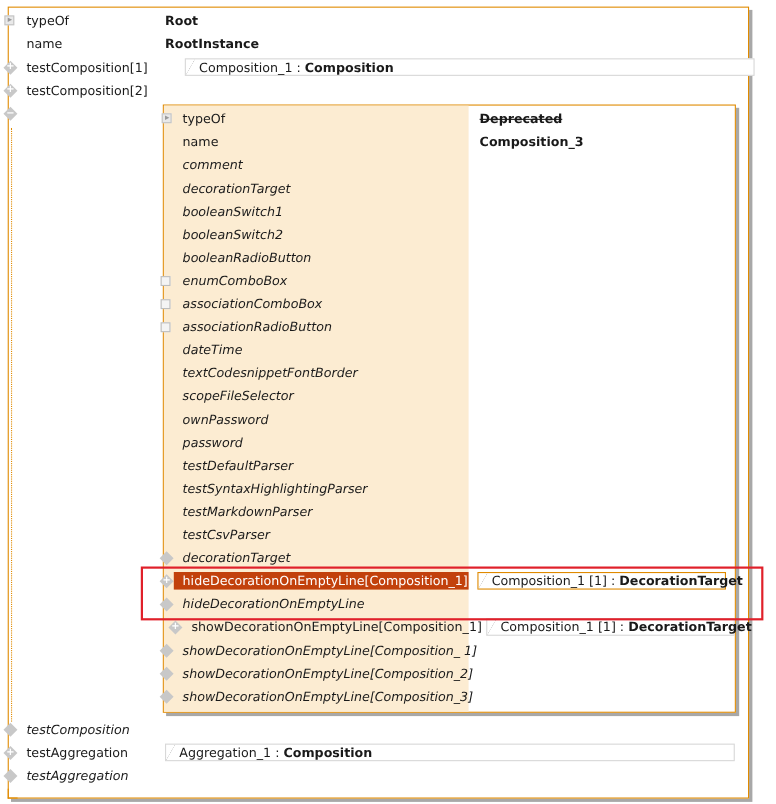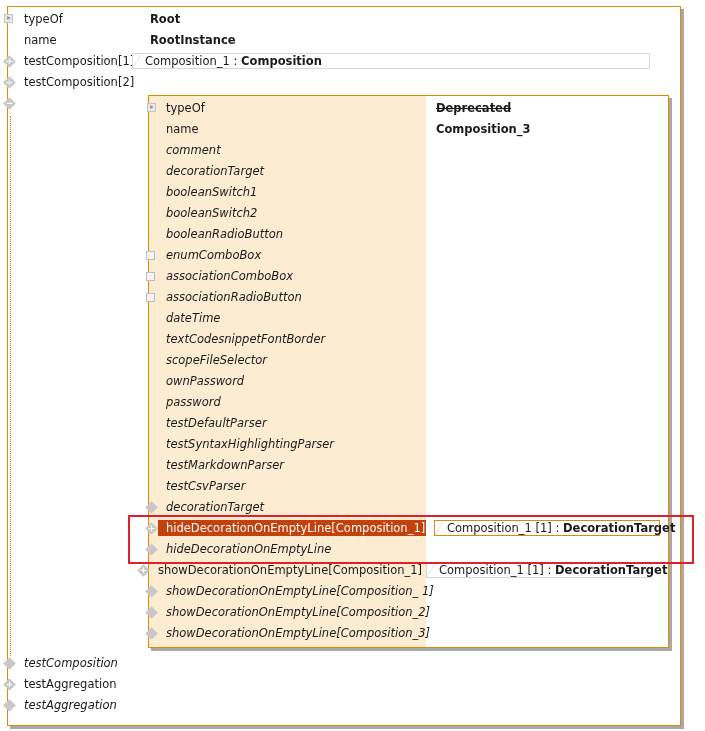--- a/index.html
+++ b/index.html
@@ -49,21 +49,21 @@
   <span class="lbl" style="left:24px">typeOf</span>
   <span class="lbl b" style="left:150px">Root</span>
 </div>
 <div class="row" style="left:0;top:30px;width:680px">
   <span class="lbl" style="left:24px">name</span>
   <span class="lbl b" style="left:150px">RootInstance</span>
 </div>
 <div class="row" style="left:0;top:51px;width:563px">
   <span class="icon dia plus" style="left:5px;top:6px"></span>
   <span class="lbl" style="left:24px">testComposition[1]</span>
-  <span class="ref" style="left:132px;top:2px;width:504px">
+  <span class="ref" style="left:168px;top:2px;width:504px">
     <span>Composition_1</span>
     <span>:</span>
     <span class="b">Composition</span>
   </span>
 </div>
 <div class="row" style="left:0;top:72px;width:564px">
   <span class="icon dia plus" style="left:5px;top:6px"></span>
   <span class="lbl" style="left:24px">testComposition[2]</span>
 </div>
 <div class="row" style="left:0;top:93px;width:140px">
@@ -149,21 +149,21 @@
   <span class="ref sel" style="left:286px;top:2px;width:212px">
     <span>Composition_1 [1]</span>
     <span>:</span>
     <span class="b">DecorationTarget</span>
   </span>
 </div>
 <div class="row it" style="left:148px;top:539px">
   <span class="icon dia" style="left:-1px;top:6px"></span>
   <span class="lbl" style="left:18px">hideDecorationOnEmptyLine</span>
 </div>
-<div class="row" style="left:140px;top:560px;width:505px">
+<div class="row" style="left:156px;top:560px;width:505px">
   <span class="icon dia plus" style="left:-1px;top:6px"></span>
   <span class="lbl" style="left:18px">showDecorationOnEmptyLine[Composition_1]</span>
   <span class="ref" style="left:286px;top:2px;width:212px">
     <span>Composition_1 [1]</span>
     <span>:</span>
     <span class="b">DecorationTarget</span>
   </span>
 </div>
 <div class="row it" style="left:148px;top:581px">
   <span class="icon dia" style="left:-1px;top:6px"></span>
@@ -178,19 +178,24 @@
   <span class="lbl" style="left:18px">showDecorationOnEmptyLine[Composition_3]</span>
 </div>
 
 <div class="row it" style="left:0;top:653px;width:140px">
   <span class="icon dia" style="left:5px;top:6px"></span>
   <span class="lbl" style="left:24px">testComposition</span>
 </div>
 <div class="row" style="left:0;top:674px;width:680px">
   <span class="icon dia plus" style="left:5px;top:6px"></span>
   <span class="lbl" style="left:24px">testAggregation</span>
+  <span class="ref" style="left:150px;top:2px;width:504px">
+    <span>Aggregation_1</span>
+    <span>:</span>
+    <span class="b">Composition</span>
+  </span>
 </div>
 <div class="row it" style="left:0;top:695px;width:140px">
   <span class="icon dia" style="left:5px;top:6px"></span>
   <span class="lbl" style="left:24px">testAggregation</span>
 </div>
 
 <div class="redbox"></div>
 
 </body></html>

